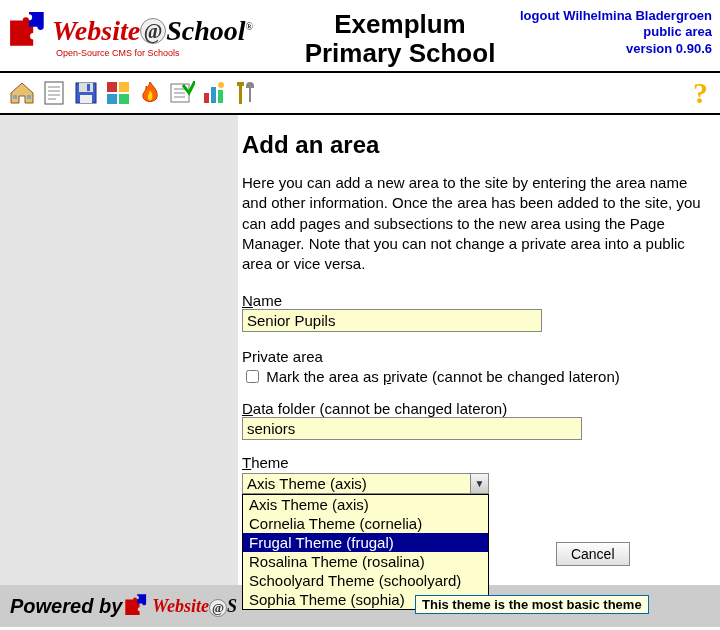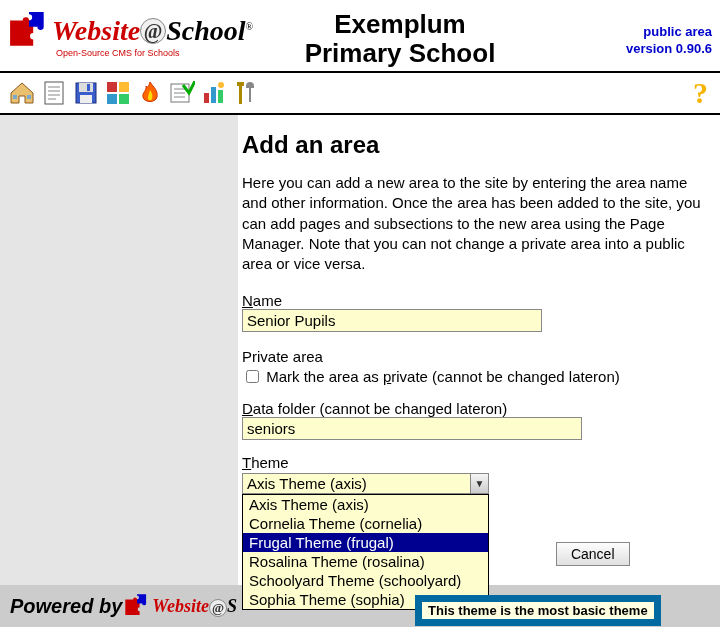--- a/index.html
+++ b/index.html
@@ -192,21 +192,21 @@
     padding: 3px 14px;
     font-size: 14px;
     cursor: pointer;
     font-family: Arial, sans-serif;
   }
   .tooltip {
     position: absolute;
     left: 177px;
     top: 480px;
     background: #ffffe1;
-    border: 7px solid #0369a1;
+    border: 1px solid #0369a1;
     font-size: 13px;
     font-weight: bold;
     padding: 1px 6px;
     z-index: 30;
     white-space: nowrap;
   }
   .footer {
     background: #ccc;
     padding: 8px 10px;
     display: flex;
@@ -254,21 +254,21 @@
         <span class="red">Website</span><span class="at">@</span><span class="black">School</span><span class="reg">®</span>
       </span>
     </div>
     <div class="logo-sub">Open-Source CMS for Schools</div>
   </div>
   <div class="school-title">
     <div>Exemplum</div>
     <div>Primary School</div>
   </div>
   <div class="toplinks">
-    <br>
+    <span>logout Wilhelmina Bladergroen</span><br>
     <span>public area</span><br>
     <span>version 0.90.6</span>
   </div>
 </div>
 
 <div class="toolbar">
   <div class="ticon">
     <svg width="26" height="24" viewBox="0 0 26 24">
         <path d="M2 12 L13 2 L24 12 L24 22 L16 22 L16 15 L10 15 L10 22 L2 22 Z" fill="#e8c070" stroke="#8a5a20"></path>
         <rect x="4" y="14" width="4" height="4" fill="#7ac"></rect>

